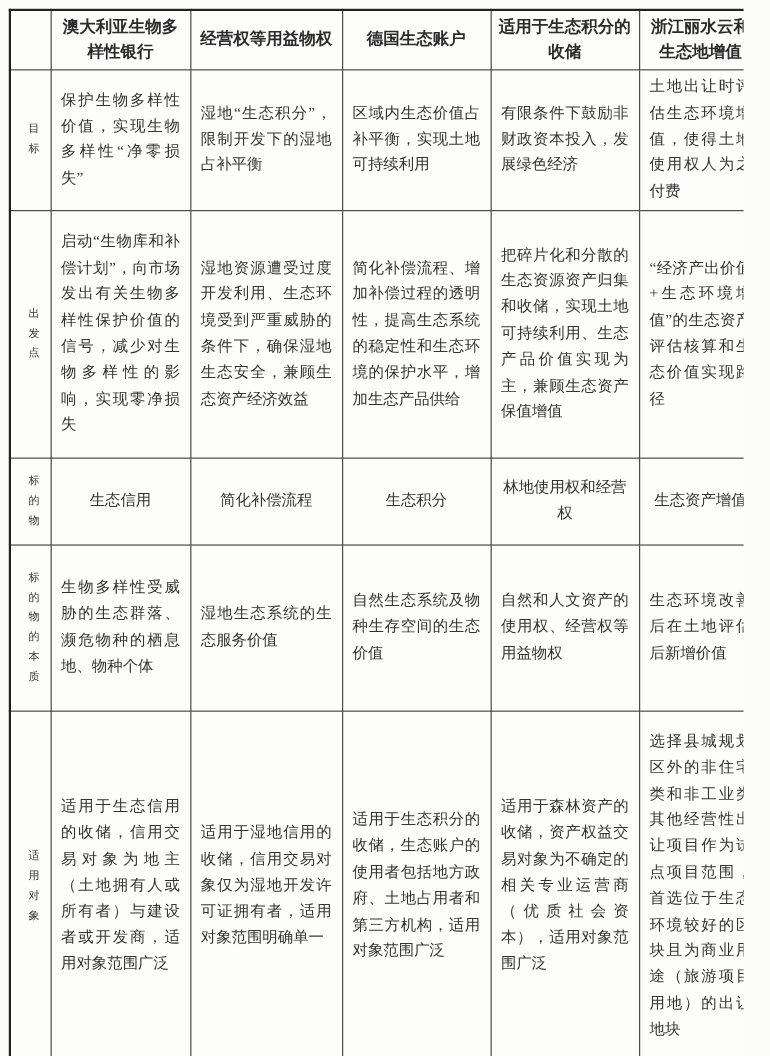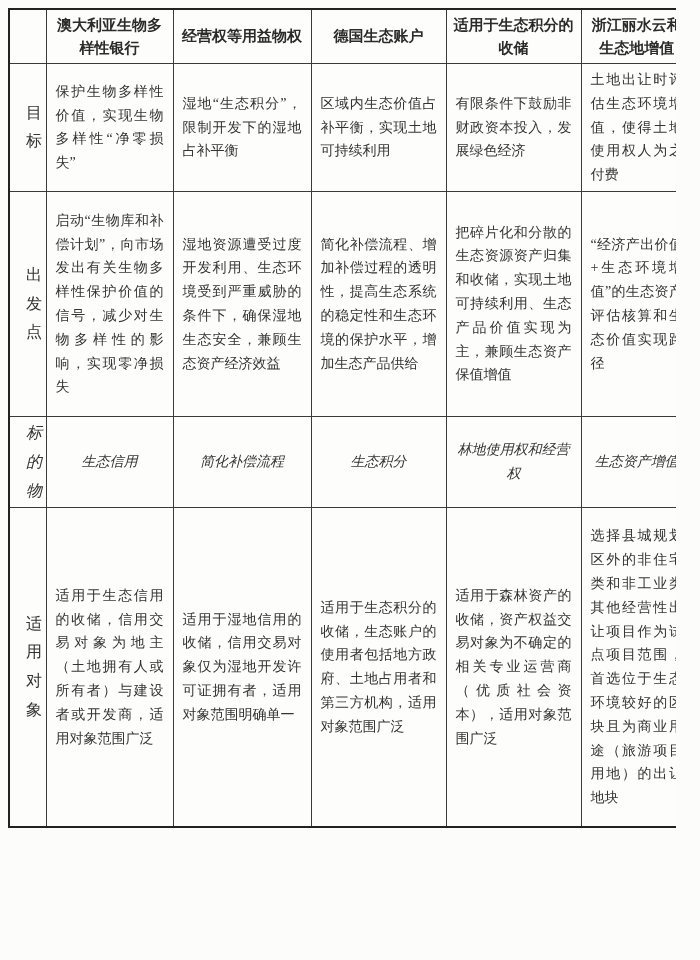--- a/index.html
+++ b/index.html
@@ -46,21 +46,21 @@
     font-weight: bold;
     text-align: center;
     line-height: 1.5;
     padding: 3px 4px;
     height: 47px;
     color: #2b2b2b;
   }
   
   th.rowlabel {
     font-weight: normal;
-    font-size: 16px;
+    font-size: 10px;
     text-align: center;
     line-height: 1.8;
     padding: 2px 16px;
     color: #333333;
     word-break: break-all;
   }
   
   td.cell {
     font-size: 14px;
     line-height: 1.7;
@@ -69,21 +69,21 @@
     text-justify: inter-character;
     word-break: break-all;
     color: #333333;
   }
   td.cell.center {
     text-align: center;
   }
   
   tr.r-goal     { height: 123px; }
   tr.r-origin   { height: 225px; }
-  tr.r-subject  { height: 79px; font-style: italic;  }
+  tr.r-subject  { height: 79px;  }
   tr.r-essence  { height: 151px; }
   tr.r-scope    { height: 319px; }
 </style>
 </head>
 <body>
 
 <div class="page">
   <table class="cmp">
     <colgroup>
       <col class="c-label">
@@ -121,20 +121,28 @@
         <td class="cell">“经济产出价值+生态环境增值”的生态资产评估核算和生态价值实现路径</td>
       </tr>
       <tr class="r-subject">
         <th class="rowlabel">标的物</th>
         <td class="cell center">生态信用</td>
         <td class="cell center">简化补偿流程</td>
         <td class="cell center">生态积分</td>
         <td class="cell center">林地使用权和经营权</td>
         <td class="cell center">生态资产增值</td>
       </tr>
+      <tr class="r-essence">
+        <th class="rowlabel">标的物的本质</th>
+        <td class="cell">生物多样性受威胁的生态群落、濒危物种的栖息地、物种个体</td>
+        <td class="cell">湿地生态系统的生态服务价值</td>
+        <td class="cell">自然生态系统及物种生存空间的生态价值</td>
+        <td class="cell">自然和人文资产的使用权、经营权等用益物权</td>
+        <td class="cell">生态环境改善后在土地评估后新增价值</td>
+      </tr>
       <tr class="r-scope">
         <th class="rowlabel">适用对象</th>
         <td class="cell">适用于生态信用的收储，信用交易对象为地主（土地拥有人或所有者）与建设者或开发商，适用对象范围广泛</td>
         <td class="cell">适用于湿地信用的收储，信用交易对象仅为湿地开发许可证拥有者，适用对象范围明确单一</td>
         <td class="cell">适用于生态积分的收储，生态账户的使用者包括地方政府、土地占用者和第三方机构，适用对象范围广泛</td>
         <td class="cell">适用于森林资产的收储，资产权益交易对象为不确定的相关专业运营商（优质社会资本），适用对象范围广泛</td>
         <td class="cell">选择县城规划区外的非住宅类和非工业类其他经营性出让项目作为试点项目范围，首选位于生态环境较好的区块且为商业用途（旅游项目用地）的出让地块</td>
       </tr>
     </tbody>
   </table>

